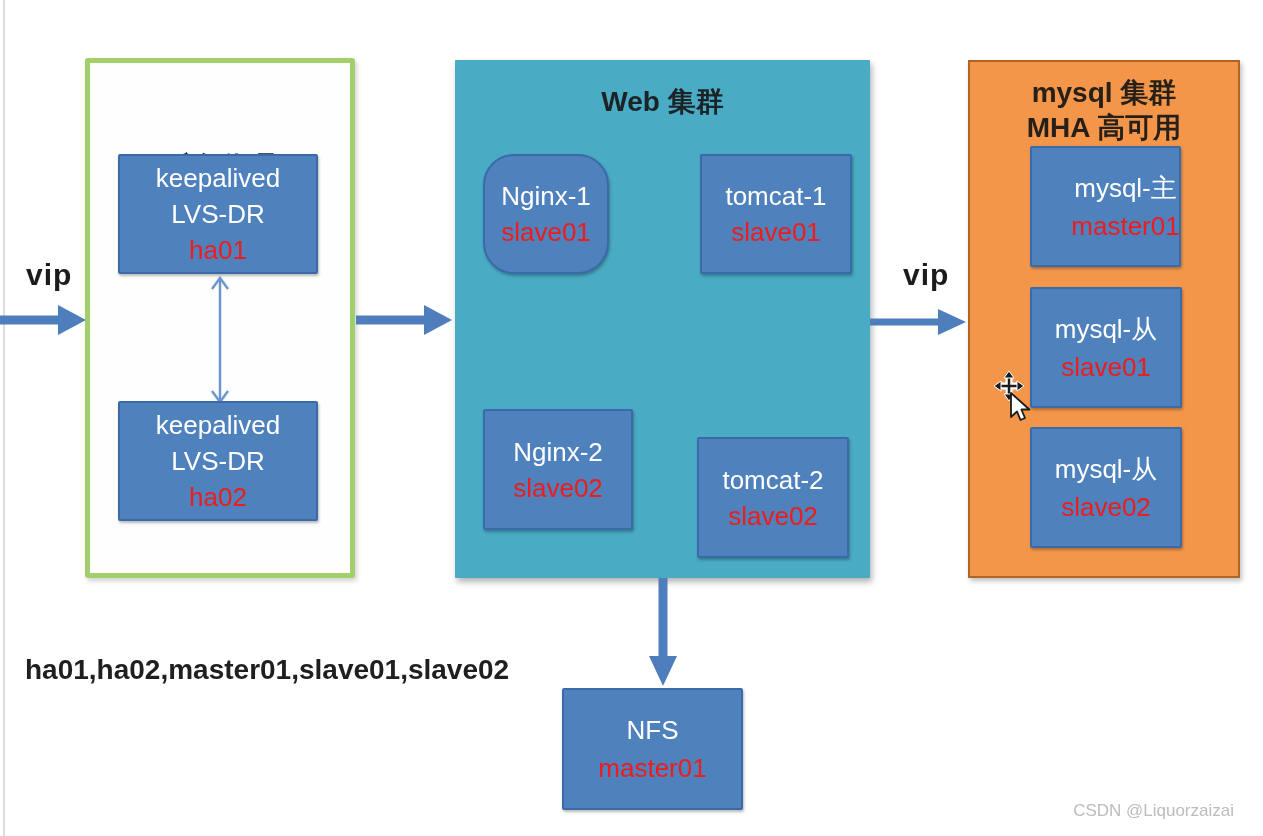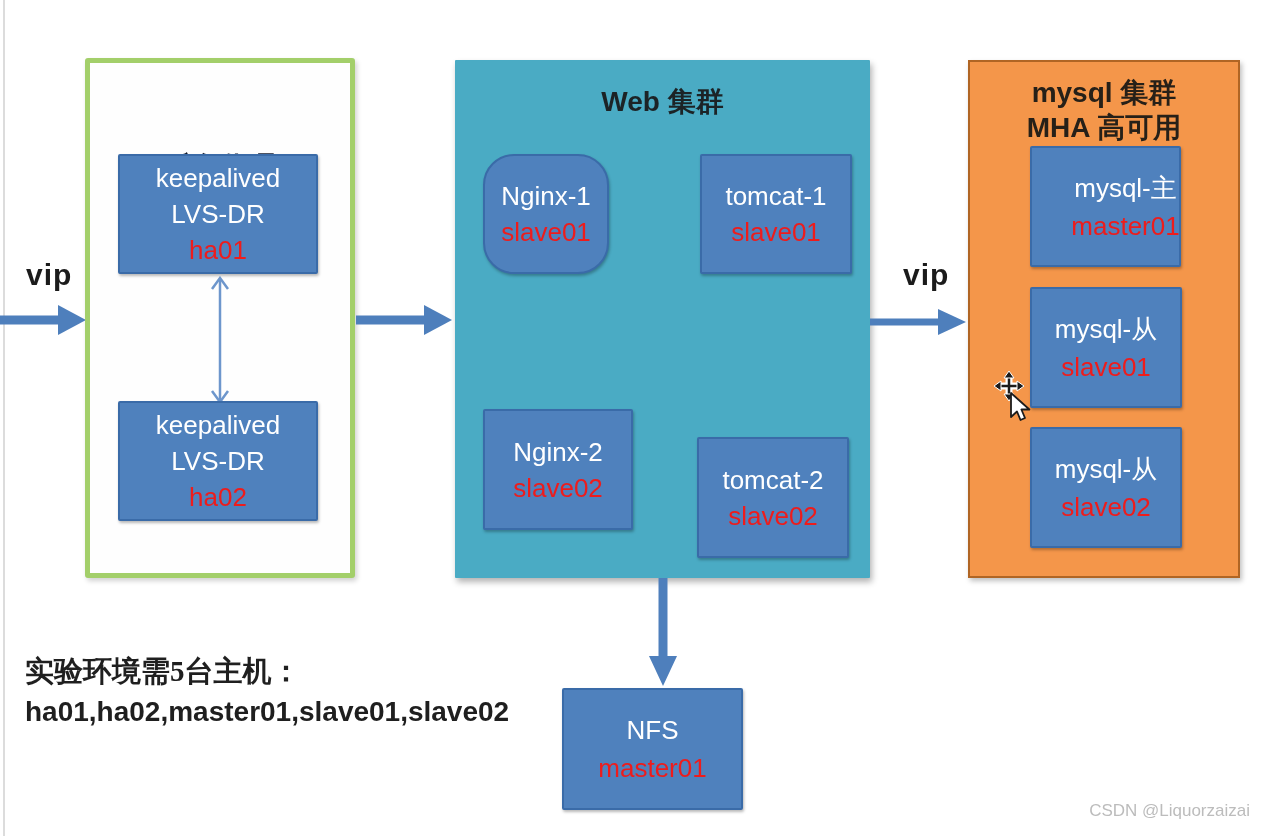--- a/index.html
+++ b/index.html
@@ -47,21 +47,21 @@
   }
 
   .arrow{position:absolute;}
 
   
   .note{position:absolute;left:25px;top:650px;color:#1f1f1f;}
   .note-l1{font-size:29px;font-weight:bold;font-family:"Liberation Serif", serif;line-height:42px;}
   .note-l2{font-size:28px;font-weight:bold;line-height:40px;}
 
   .watermark{
-    position:absolute;right:13px;top:801px;font-size:17px;color:#bcbcbc;
+    position:absolute;right:29px;top:801px;font-size:17px;color:#bcbcbc;
   }
 </style>
 </head>
 <body>
 
 <div class="canvas">
   <div class="edge-line"></div>
 
   <div class="vip" style="left:26px;top:258px;">vip</div>
   <svg class="arrow" style="left:0;top:302px;" width="88" height="36">
@@ -166,18 +166,17 @@
       <line x1="6" y1="15" x2="28" y2="15" stroke="#1c1c1c" stroke-width="2.5"></line>
       <polygon points="17,0 12,7 22,7" fill="#1c1c1c" stroke="#ffffff" stroke-width="1"></polygon>
       <polygon points="17,30 12,23 22,23" fill="#1c1c1c" stroke="#ffffff" stroke-width="1"></polygon>
       <polygon points="2,15 9,10 9,20" fill="#1c1c1c" stroke="#ffffff" stroke-width="1"></polygon>
       <polygon points="32,15 25,10 25,20" fill="#1c1c1c" stroke="#ffffff" stroke-width="1"></polygon>
     </g>
     <path d="M19,22 L19,46 L25,40.5 L28.5,49 L33,47 L29.4,38.5 L37.4,38.5 Z" fill="#ffffff" stroke="#1c1c1c" stroke-width="1.8" stroke-linejoin="round"></path>
   </svg>
 
   <div class="note">
-    <div class="note-l1">实验环境需5台主机：</div>
     <div class="note-l2">ha01,ha02,master01,slave01,slave02</div>
   </div>
 
   <div class="watermark">CSDN @Liquorzaizai</div>
 </div>
 
 </body></html>

